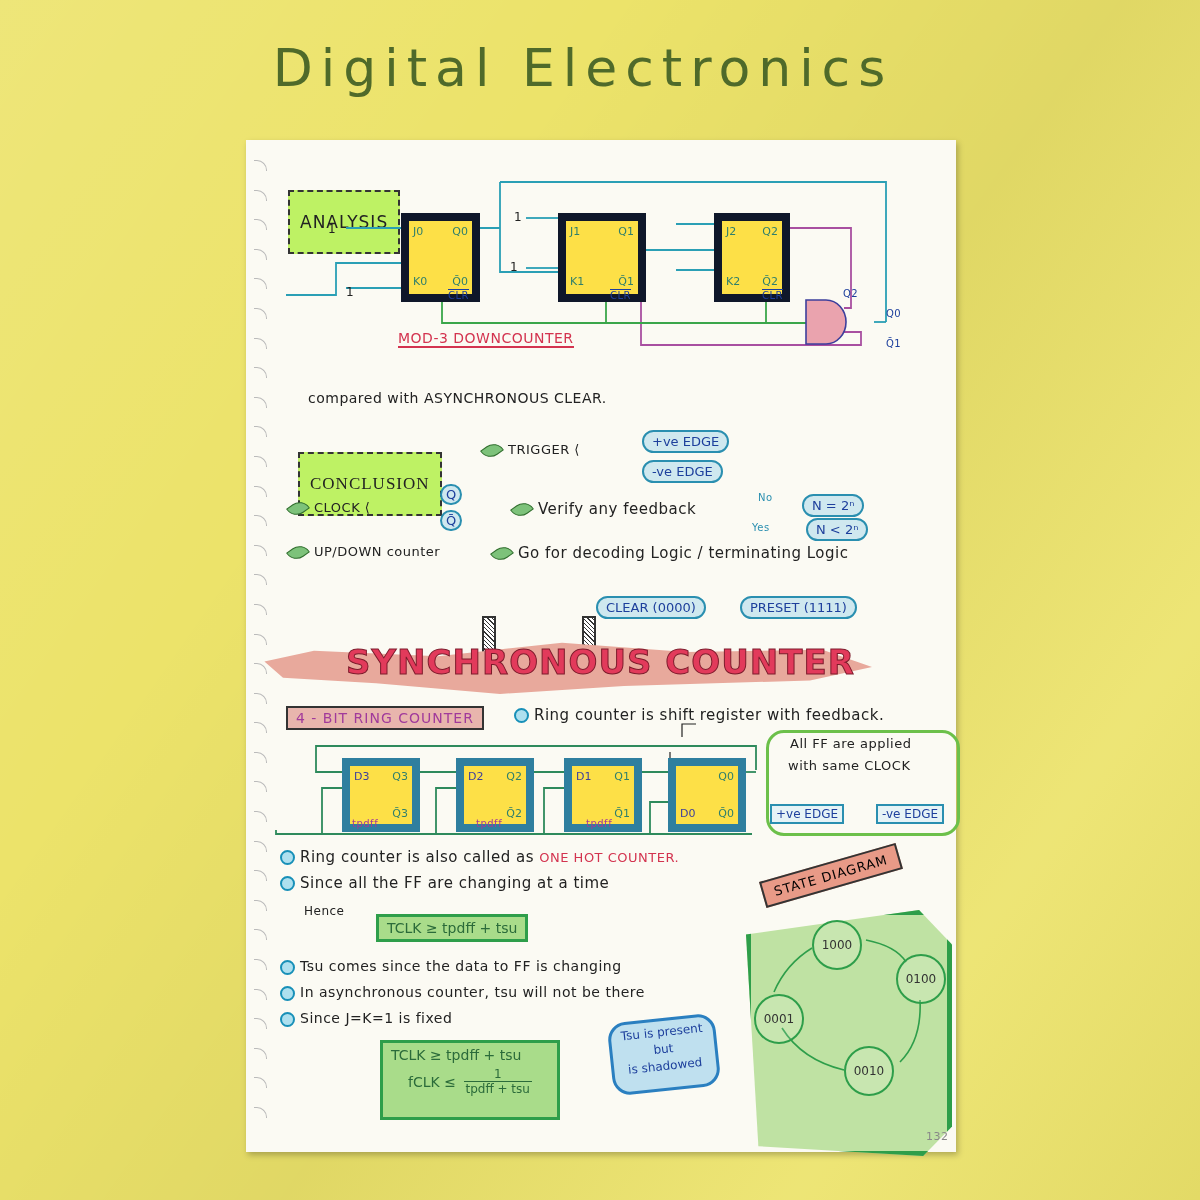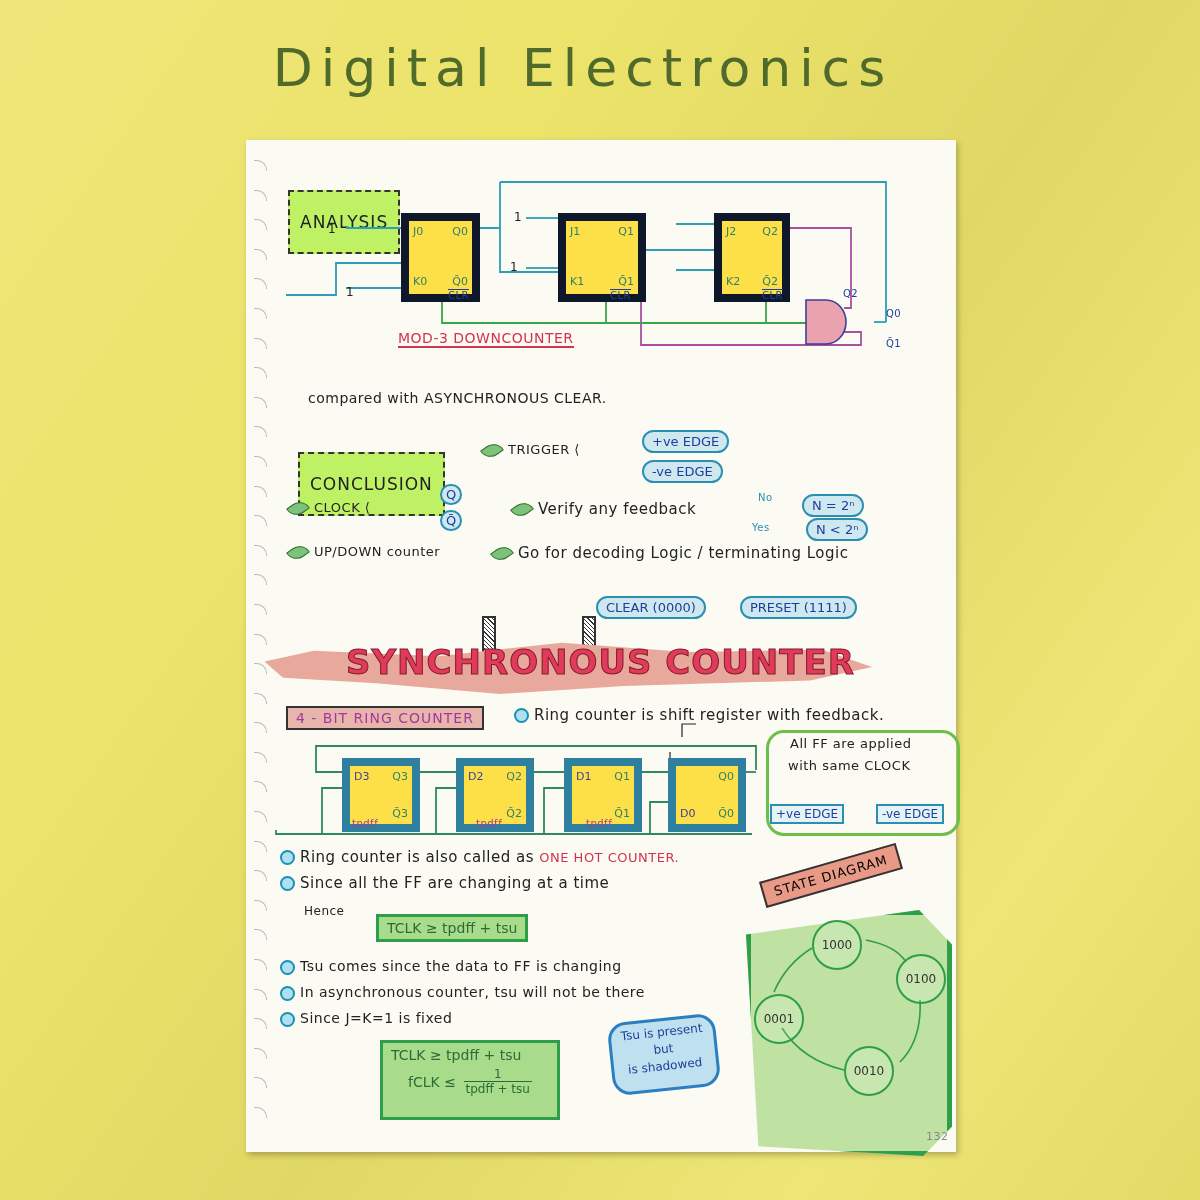--- a/index.html
+++ b/index.html
@@ -121,21 +121,21 @@
   <div class="txt" style="left:100px;top:145px;font-size:12px;">1</div>
   <div class="txt" style="left:268px;top:70px;font-size:12px;">1</div>
   <div class="txt" style="left:264px;top:120px;font-size:12px;">1</div>
   <div class="txt" style="left:597px;top:148px;font-size:10px;color:#1d3f9c;">Q2</div>
   <div class="txt" style="left:640px;top:168px;font-size:10px;color:#1d3f9c;">Q0</div>
   <div class="txt" style="left:640px;top:198px;font-size:10px;color:#1d3f9c;">Q̄1</div>
   <div class="txt" style="left:152px;top:190px;font-size:14px;color:#d3334f;border-bottom:2px solid #d3334f;">MOD-3 DOWNCOUNTER</div>
 
   <div class="txt" style="left:62px;top:250px;">compared with ASYNCHRONOUS CLEAR.</div>
 
-  <div class="tag" style="left:52px;top:284px;">CONCLUSION</div>
+  <div class="tag" style="left:52px;top:284px;font-family:Liberation Serif, serif;">CONCLUSION</div>
   <div class="txt" style="left:236px;top:302px;font-size:13px;"><span class="leaf"></span><span>TRIGGER</span> ⟨</div>
   <div class="cloud" style="left:396px;top:290px;">+ve EDGE</div>
   <div class="cloud" style="left:396px;top:320px;">-ve EDGE</div>
 
   <div class="txt" style="left:42px;top:360px;font-size:13px;"><span class="leaf"></span><span>CLOCK</span> ⟨</div>
   <div class="cloud" style="left:194px;top:344px;padding:1px 4px;">Q</div>
   <div class="cloud" style="left:194px;top:370px;padding:1px 4px;">Q̄</div>
 
   <div class="txt" style="left:266px;top:360px;font-size:15px;"><span class="leaf"></span><span>Verify any feedback</span></div>
   <div class="txt" style="left:512px;top:352px;font-size:10px;color:#2a8fb0;">No</div>

